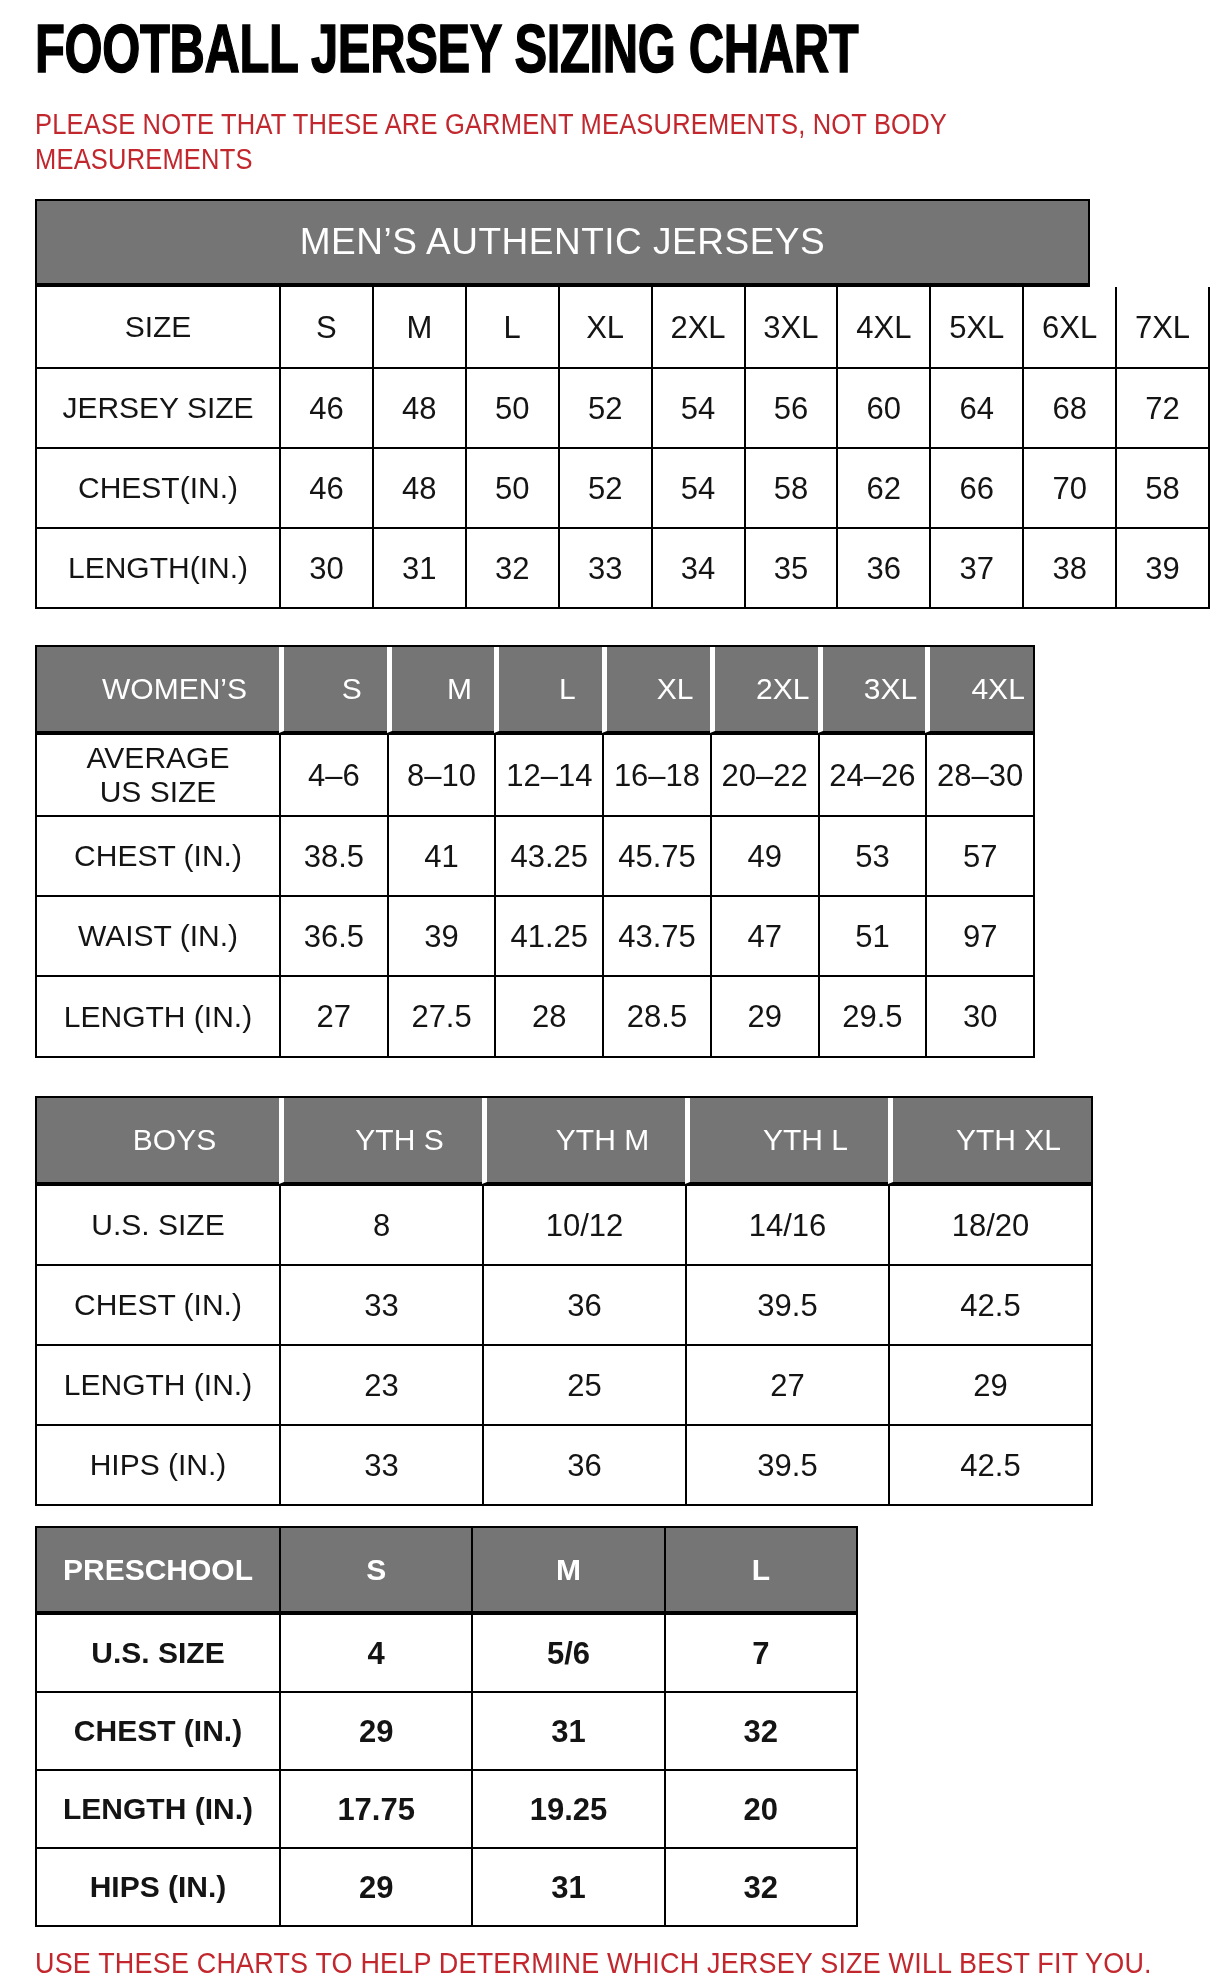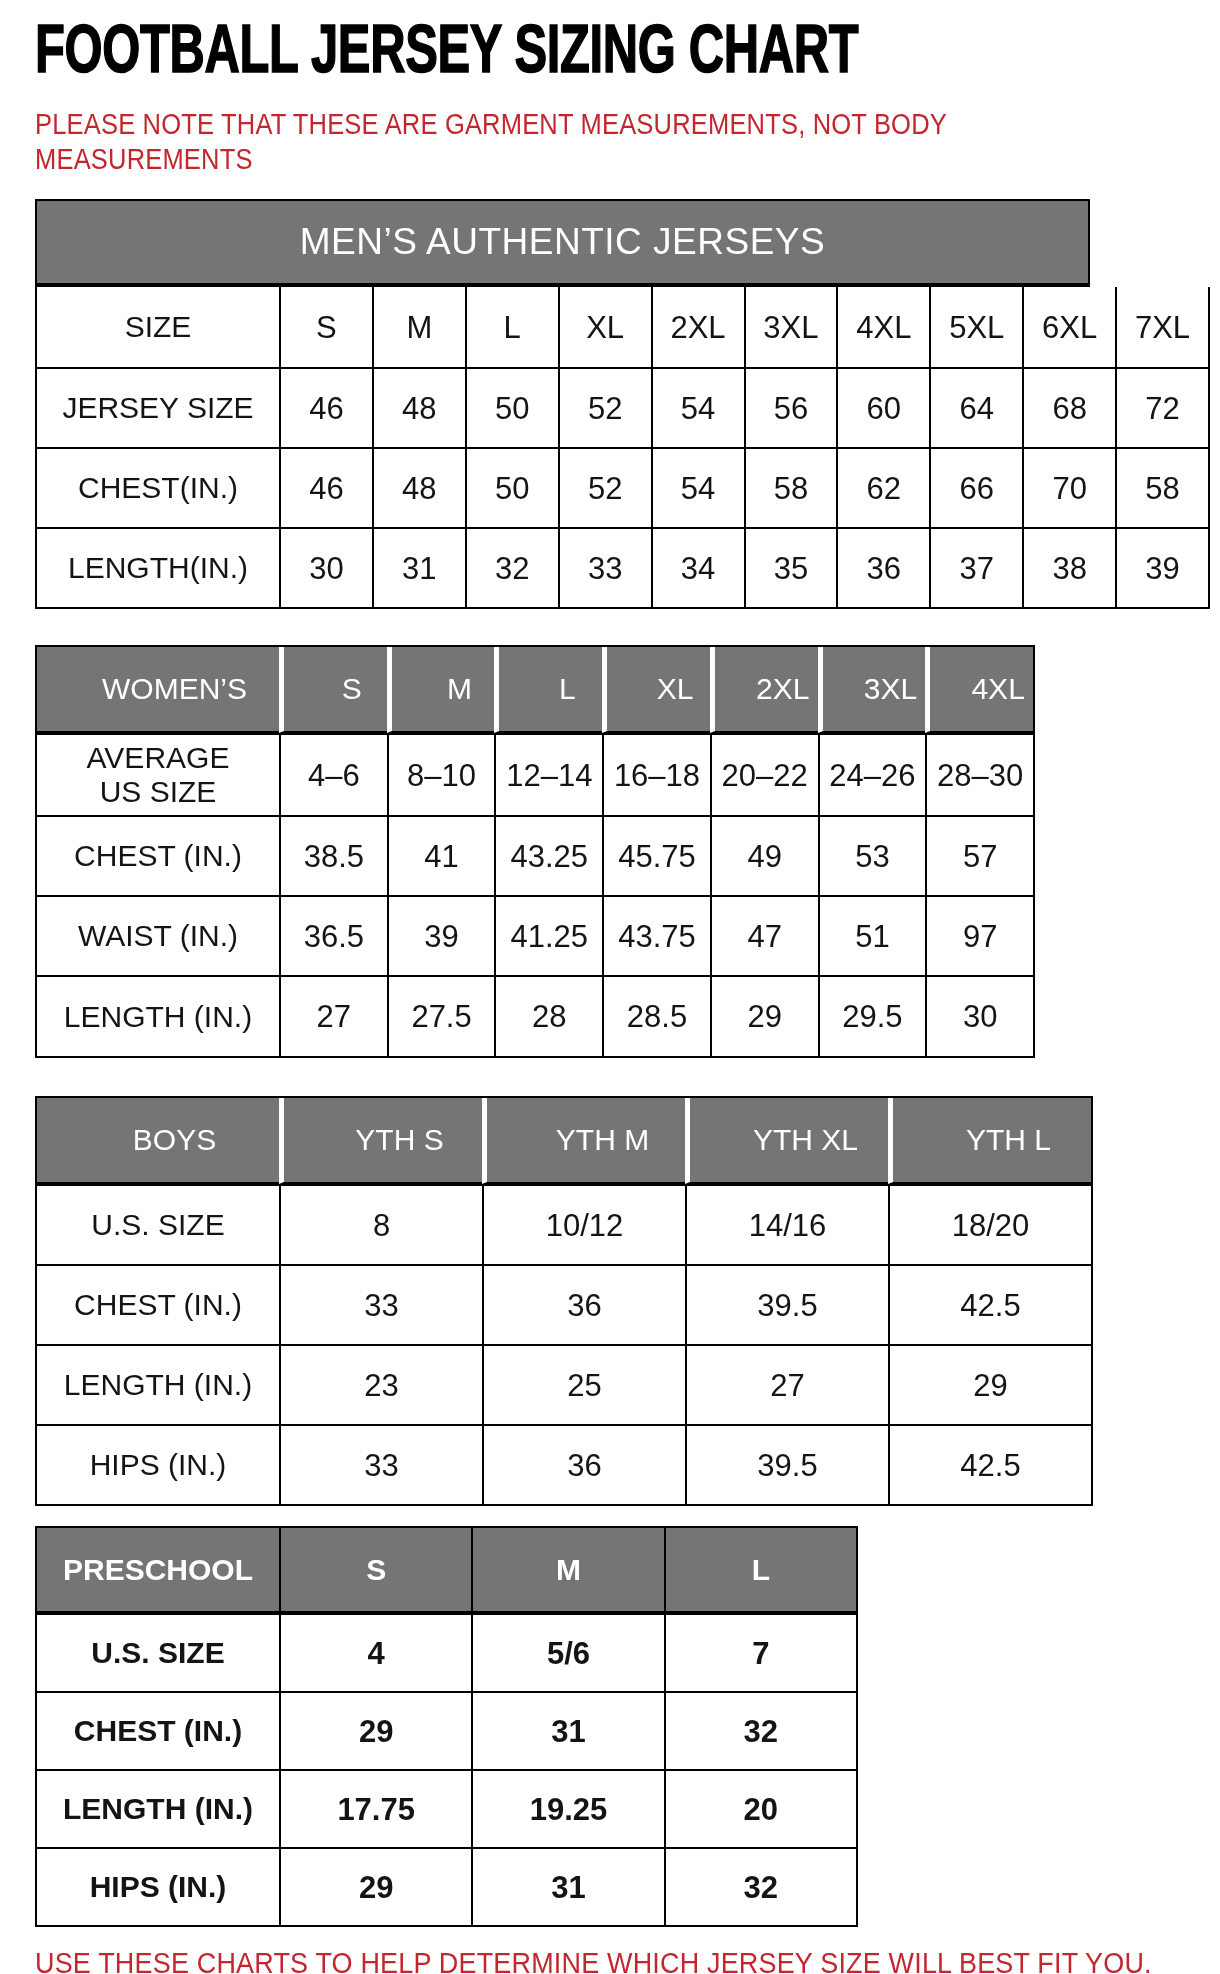--- a/index.html
+++ b/index.html
@@ -198,22 +198,22 @@
         <div class="cell val">29.5</div>
         <div class="cell val">30</div>
       </div>
   </section>
 
   <section class="tbl boys">
     <div class="grid-table gap-white" style="width:1058px;grid-template-columns:242px repeat(4,1fr);grid-template-rows:86px 80px 80px 80px 80px;">
         <div class="cell hcell c0 r0">BOYS</div>
         <div class="cell hcell r0">YTH S</div>
         <div class="cell hcell r0">YTH M</div>
+        <div class="cell hcell r0">YTH L</div>
         <div class="cell hcell r0">YTH XL</div>
-        <div class="cell hcell r0">YTH L</div>
         <div class="cell lab c0">U.S. SIZE</div>
         <div class="cell val">8</div>
         <div class="cell val">10/12</div>
         <div class="cell val">14/16</div>
         <div class="cell val">18/20</div>
         <div class="cell lab c0">CHEST (IN.)</div>
         <div class="cell val">33</div>
         <div class="cell val">36</div>
         <div class="cell val">39.5</div>
         <div class="cell val">42.5</div>

